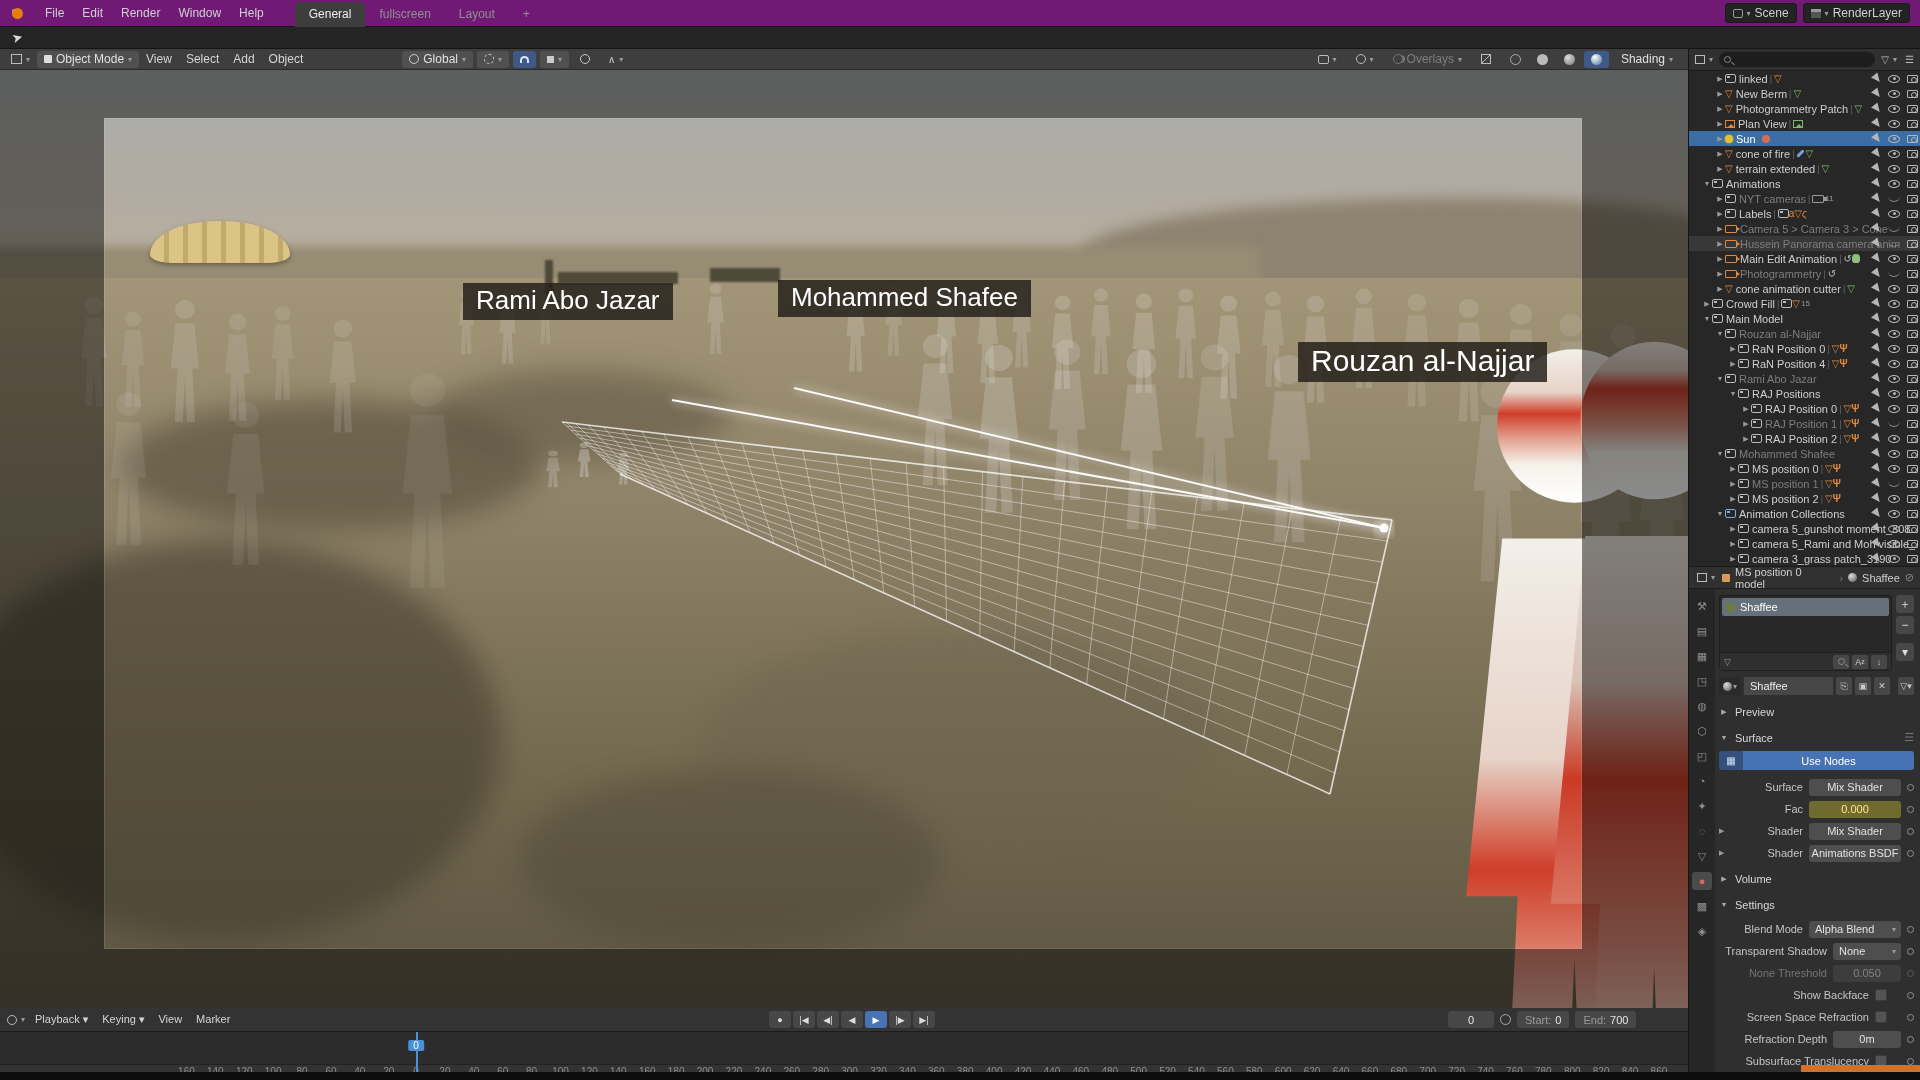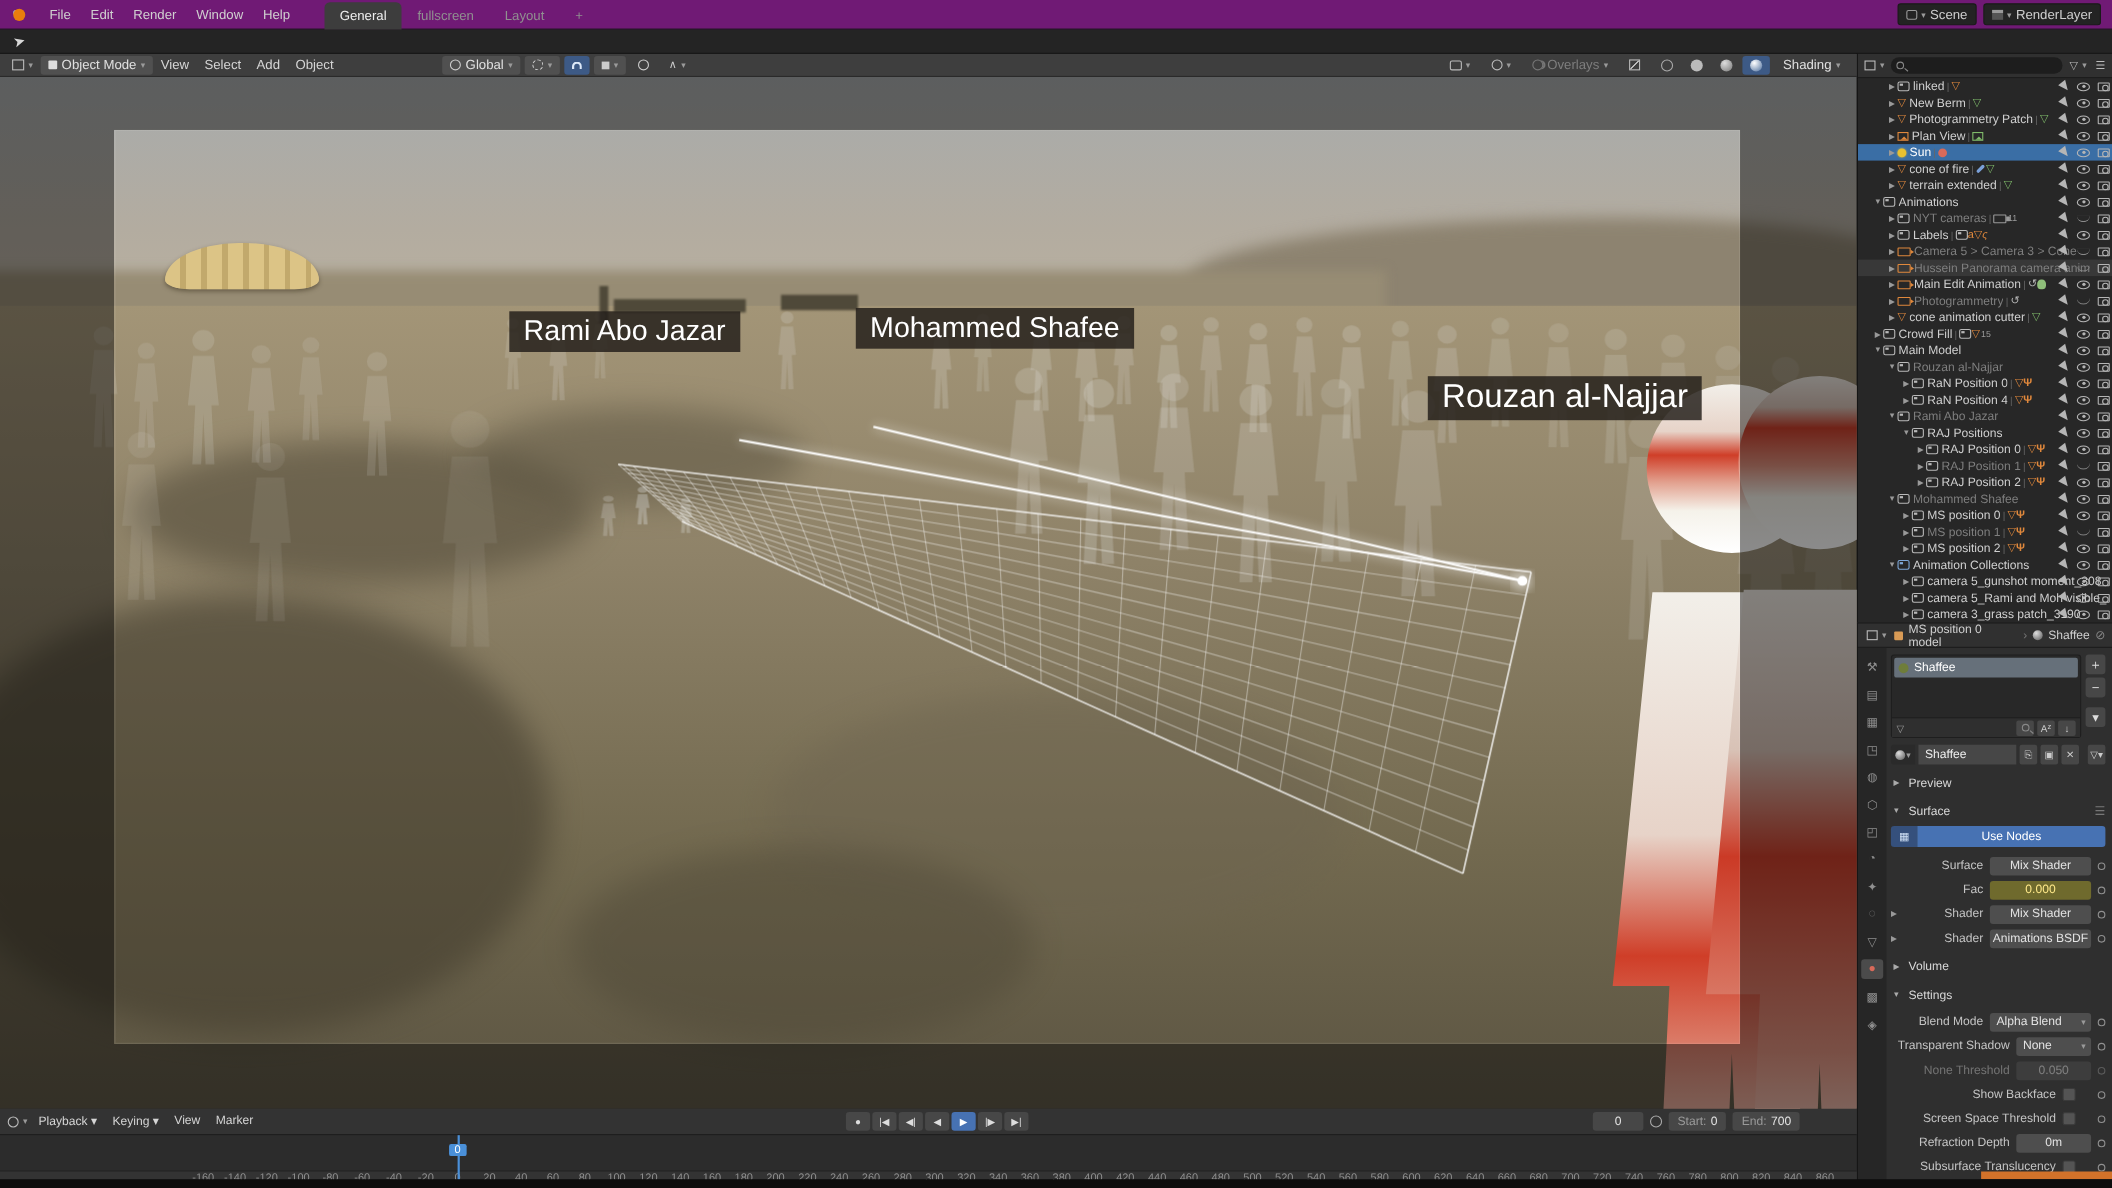--- a/index.html
+++ b/index.html
@@ -1040,21 +1040,21 @@
         <span class="fld">0.050</span>
         <span class="adot"></span>
       </div>
       <div class="prow">
         <span class="lab wide">Show Backface</span>
         <span class="chk"></span>
         <span style="flex:1"></span>
         <span class="adot"></span>
       </div>
       <div class="prow">
-        <span class="lab wide">Screen Space Threshold</span>
+        <span class="lab wide">Screen Space Refraction</span>
         <span class="chk"></span>
         <span style="flex:1"></span>
         <span class="adot"></span>
       </div>
       <div class="prow">
         <span class="lab wide" style="width:108px">Refraction Depth</span>
         <span class="fld">0m</span>
         <span class="adot"></span>
       </div>
       <div class="prow">

